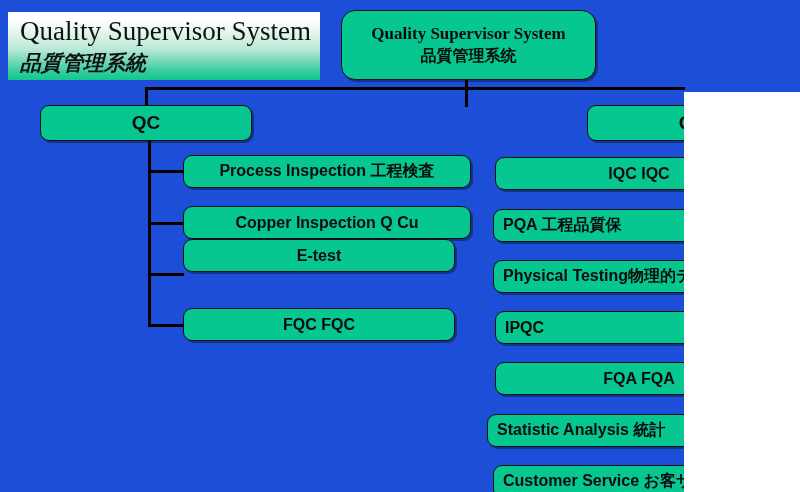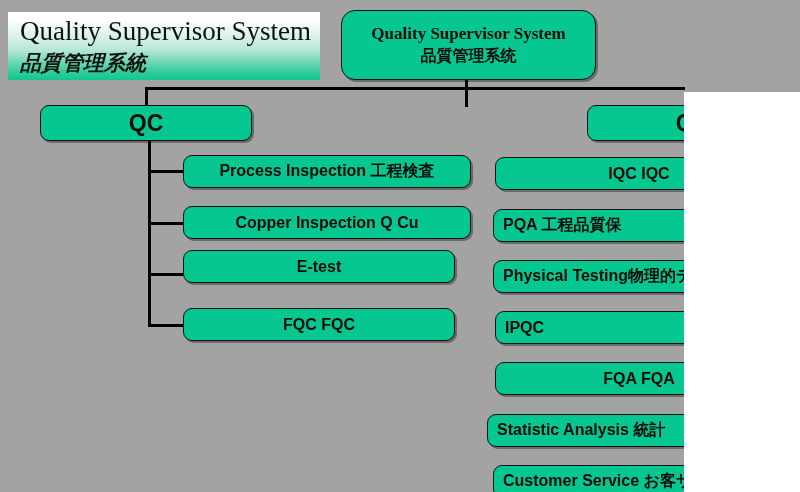--- a/index.html
+++ b/index.html
@@ -11,21 +11,21 @@
     width: 800px;
     height: 492px;
     overflow: hidden;
     font-family: "Liberation Sans", "DejaVu Sans", sans-serif;
   }
 
   #canvas {
     position: relative;
     width: 800px;
     height: 492px;
-    background: #a3a3a3;
+    background: #1d4ed8;
     overflow: hidden;
   }
 
   
   .title-banner {
     position: absolute;
     left: 8px;
     top: 12px;
     width: 312px;
     height: 68px;
@@ -95,21 +95,21 @@
   }
   .node.root .ln1 { font-size: 17px; line-height: 22px; }
   .node.root .ln2 {
     font-family: "DejaVu Sans", "Liberation Sans", sans-serif;
     font-size: 16px;
     line-height: 22px;
   }
 
   
   .node.lvl2 .node-label {
-    font-size: 23px;
+    font-size: 19px;
     text-align: center;
   }
 
   
   .node.leaf .node-label {
     font-size: 16px;
     text-align: center;
   }
   .node.leaf.align-left .node-label {
     text-align: left;
@@ -167,21 +167,21 @@
   </div>
 
   <div class="node leaf" style="left:183px; top:155px; width:288px; height:33px;">
     <span class="node-label">Process Inspection 工程検査</span>
   </div>
 
   <div class="node leaf" style="left:183px; top:206px; width:288px; height:33px;">
     <span class="node-label">Copper Inspection        Q Cu</span>
   </div>
 
-  <div class="node leaf" style="left:183px; top:250px; width:272px; height:33px;">
+  <div class="node leaf" style="left:183px; top:239px; width:272px; height:33px;">
     <span class="node-label">E-test</span>
   </div>
 
   <div class="node leaf" style="left:183px; top:308px; width:272px; height:33px;">
     <span class="node-label">FQC                FQC</span>
   </div>
 
   <div class="node leaf" style="left:495px; top:157px; width:288px; height:33px;">
     <span class="node-label">IQC                    IQC</span>
   </div>

